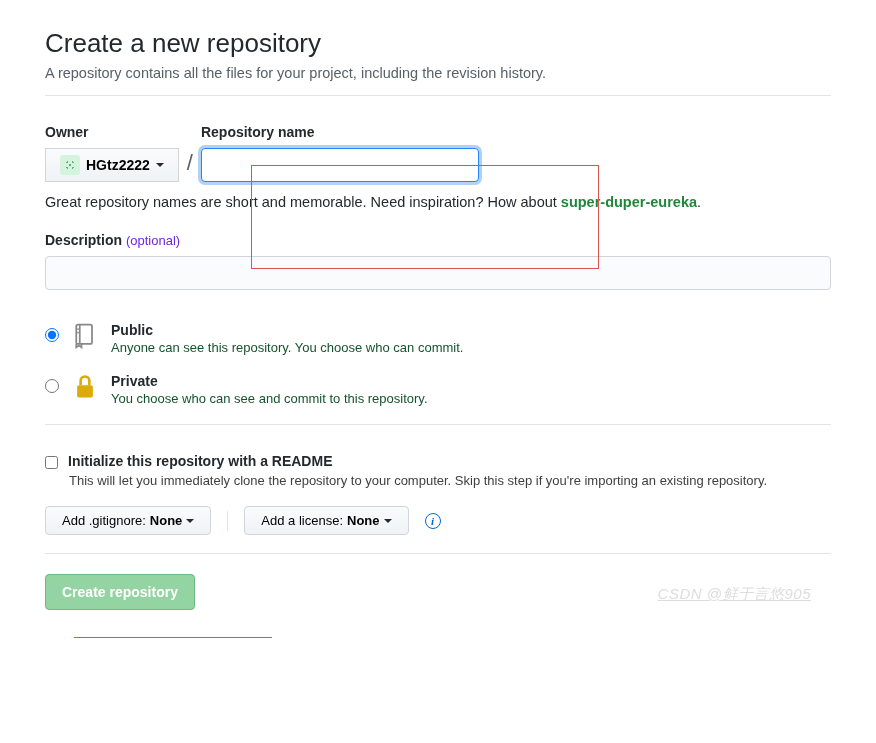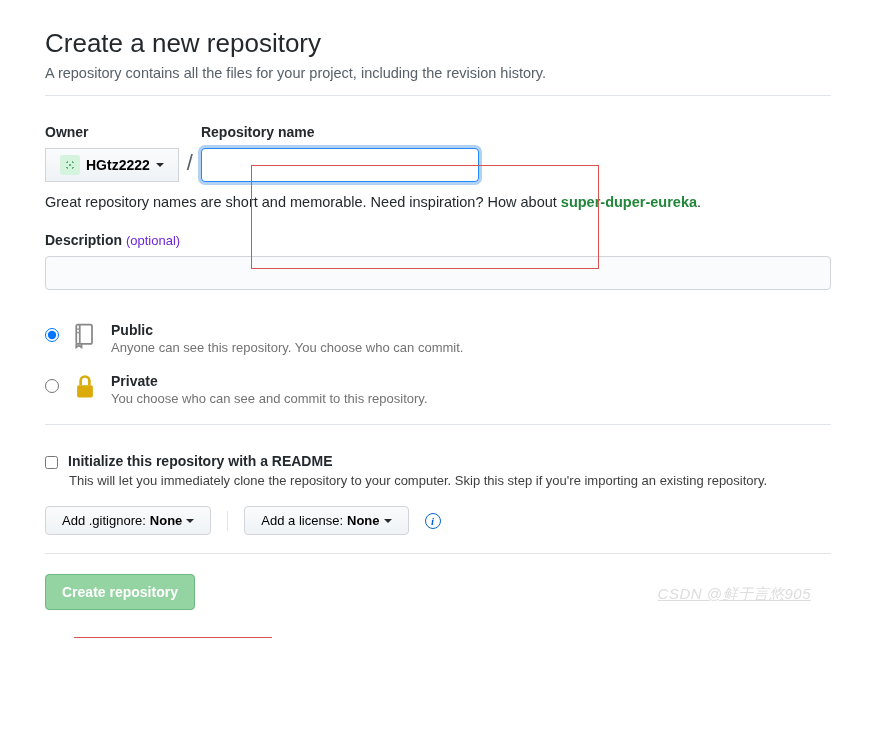--- a/index.html
+++ b/index.html
@@ -169,21 +169,21 @@
     .repo-icon {
       width: 28px;
       height: 28px;
       flex-shrink: 0;
     }
     .radio-content .radio-title {
       font-weight: 600;
       font-size: 14px;
     }
     .radio-content .radio-desc {
-      color: #737373;
+      color: #14532d;
       font-size: 13px;
       margin-top: 2px;
     }
     .checkbox-row {
       display: flex;
       align-items: flex-start;
       gap: 10px;
       margin-top: 28px;
       margin-bottom: 4px;
     }

